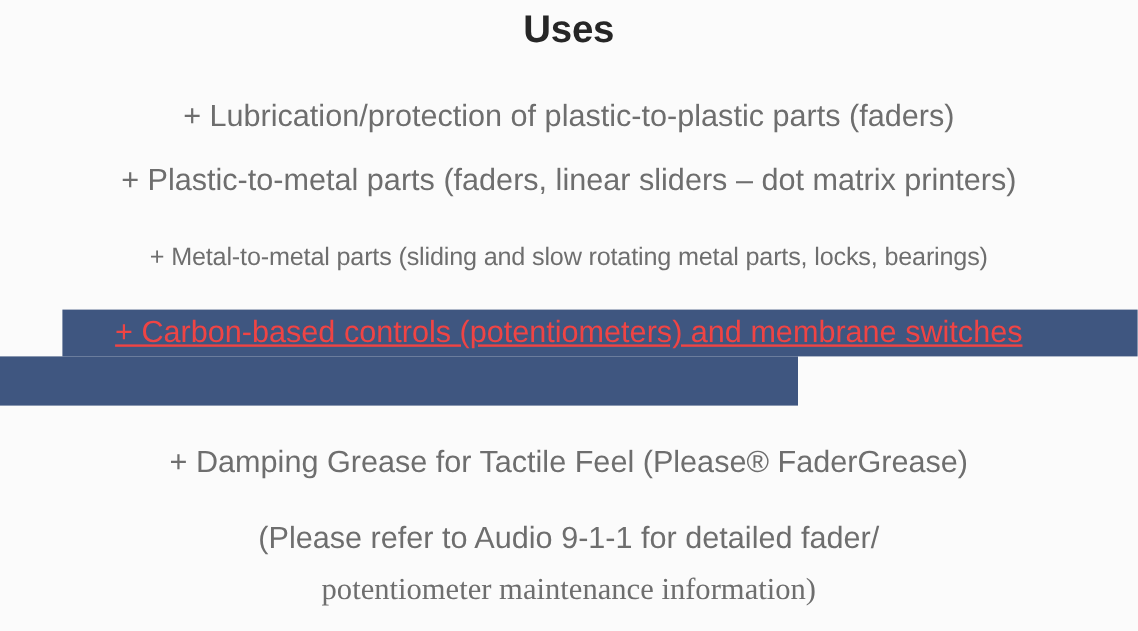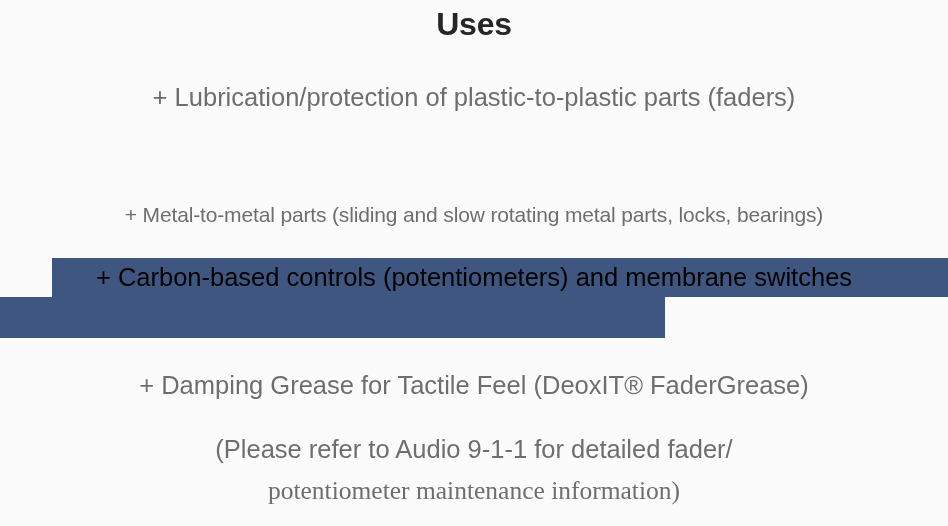--- a/index.html
+++ b/index.html
@@ -77,24 +77,25 @@
     left: 0px;
     top: 39px;
     width: 665px;
     height: 41px;
   }
   .sel-text-row {
     position: absolute;
     left: 0;
     width: 948px;
     text-align: center;
-    color: #000000;
+    color: #ef4444;
     font-size: 25.5px;
     line-height: 39px;
     white-space: nowrap;
+    text-decoration: underline;
   }
   .sel-text-row1 { top: 0px; }
   .sel-text-row2 { top: 39px; line-height: 41px; }
 
   
   .note-line {
     position: absolute;
     left: 0;
     width: 948px;
     text-align: center;
@@ -108,28 +109,29 @@
 </style>
 </head>
 <body>
 
 <div id="slide">
 
   <div class="slide-title">Uses</div>
 
   <div class="bullet-line line-1">+ Lubrication/protection of plastic-to-plastic parts (faders)</div>
 
+  <div class="bullet-line line-2">+ Plastic-to-metal parts (faders, linear sliders – dot matrix printers)</div>
 
   <div class="bullet-line line-3">+ Metal-to-metal parts (sliding and slow rotating metal parts, locks, bearings)</div>
 
   <div id="highlight-block">
     <div class="sel-band sel-band-row1"></div>
     <div class="sel-band sel-band-row2"></div>
     <div class="sel-text-row sel-text-row1">+ Carbon-based controls (potentiometers) and membrane switches</div>
   </div>
 
-  <div class="bullet-line line-damping">+ Damping Grease for Tactile Feel (DeoxIT® FaderGrease)</div>
+  <div class="bullet-line line-damping">+ Damping Grease for Tactile Feel (Please® FaderGrease)</div>
 
   <div class="note-line note-line-1">(Please refer to Audio 9-1-1 for detailed fader/</div>
 
   <div class="note-line note-line-2">potentiometer maintenance information)</div>
 
 </div>
 
 </body></html>

